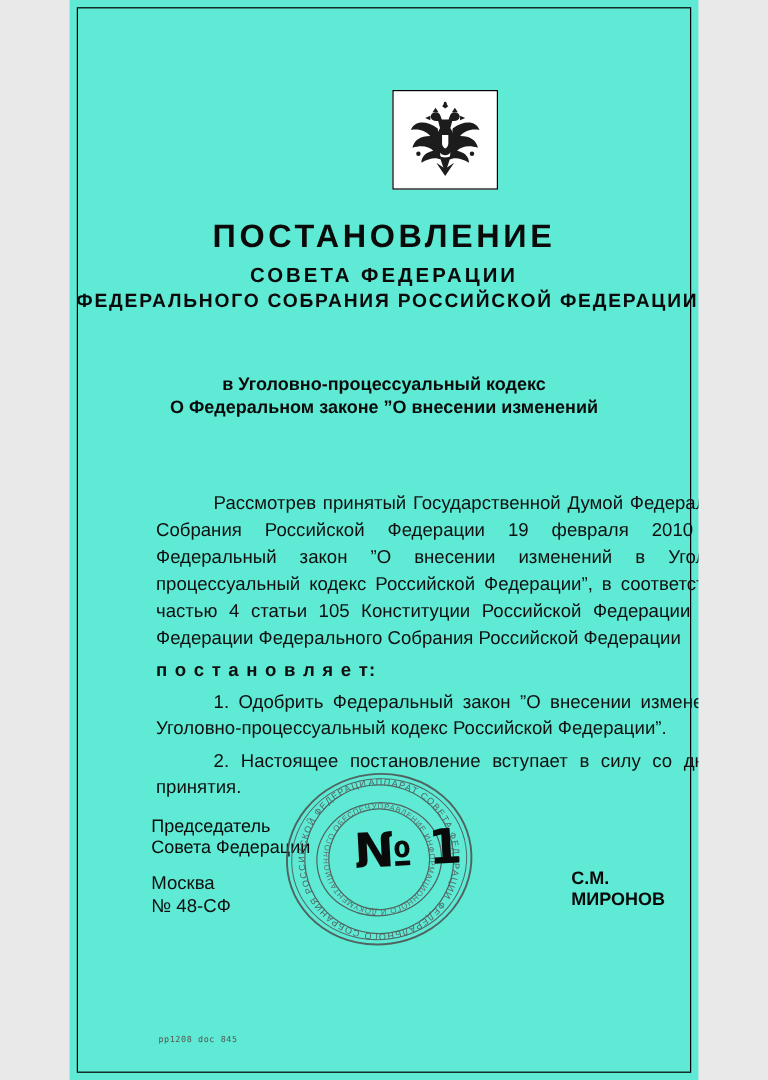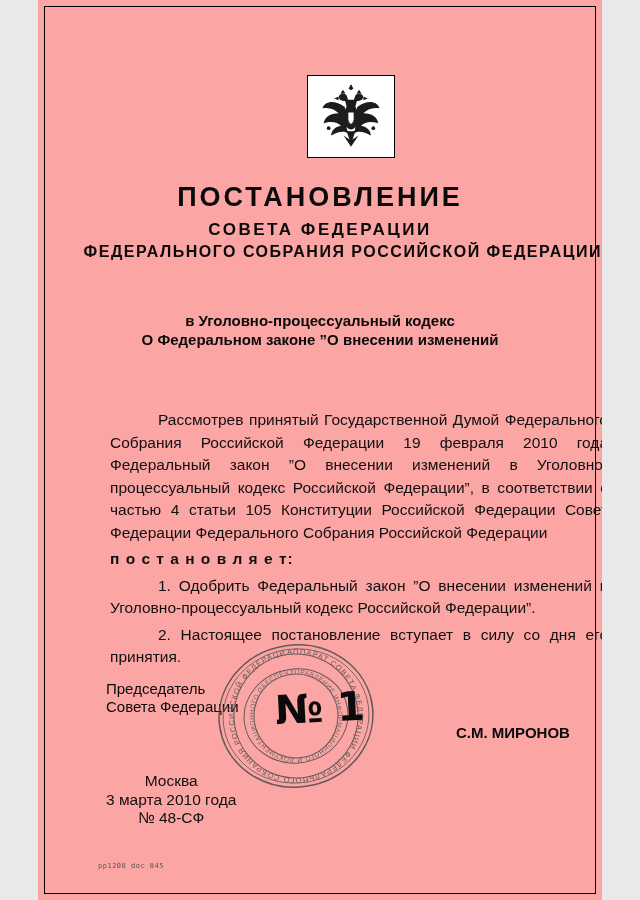--- a/index.html
+++ b/index.html
@@ -1,17 +1,17 @@
 <!DOCTYPE html>
 <html><head>
 <meta charset="utf-8">
 <style>
   html,body{margin:0;padding:0;background:#e9e9e9;}
   .page{
-    position:relative;width:564px;height:900px;background:#fca5a5;
+    position:relative;width:524px;height:900px;background:#5eead4;
     font-family:"Liberation Sans",sans-serif;color:#101010;
     overflow:hidden;margin:0 auto;
   }
   .page-border{position:absolute;inset:6px;border:1.4px solid #000;pointer-events:none;}
   .emblem-box{
     position:absolute;left:269px;top:75px;width:86px;height:81px;
     border:1px solid #000;display:flex;align-items:center;justify-content:center;
     background:#fff;
   }
   .doc-title{
@@ -49,24 +49,24 @@
   .stamp{
     position:absolute;left:175px;top:640px;width:166px;height:152px;
     opacity:0.85;pointer-events:none;
   }
   .stamp-number{
     position:absolute;left:237px;top:685px;
     font-size:40px;font-weight:900;color:#0a0a0a;
     transform:rotate(-3deg);font-family:"DejaVu Sans",sans-serif;
   }
   .date-block{
-    position:absolute;left:68px;top:772px;font-size:15.5px;line-height:18.5px;color:#101010;text-align:center;
+    position:absolute;left:68px;top:728px;font-size:15.5px;line-height:18.5px;color:#101010;
   }
   .footer-code{
-    position:absolute;left:60px;top:862px;font-size:7px;color:#555;
+    position:absolute;left:74px;top:862px;font-size:7px;color:#555;
     font-family:"DejaVu Sans Mono",monospace;letter-spacing:0.5px;
   }
 </style>
 </head>
 <body>
 
 <div class="page">
   <div class="page-border"></div>
 
   <div class="emblem-box">
@@ -129,18 +129,17 @@
       <text font-size="6.5" fill="#5a5a5a" stroke="none" letter-spacing="0.5" font-family="Liberation Sans, sans-serif">
         <textPath href="#stamp-inner-path">УПРАВЛЕНИЕ ИНФОРМАЦИОННОГО И ДОКУМЕНТАЦИОННОГО ОБЕСПЕЧЕНИЯ</textPath>
       </text>
     </g>
   </svg>
 
   <div class="stamp-number">№ 1</div>
 
   <div class="date-block">
     <div>Москва</div>
-    <div>3 марта 2010 года</div>
     <div>№ 48-СФ</div>
   </div>
 
   <div class="footer-code">pp1208 doc  845</div>
 </div>
 
 </body></html>

